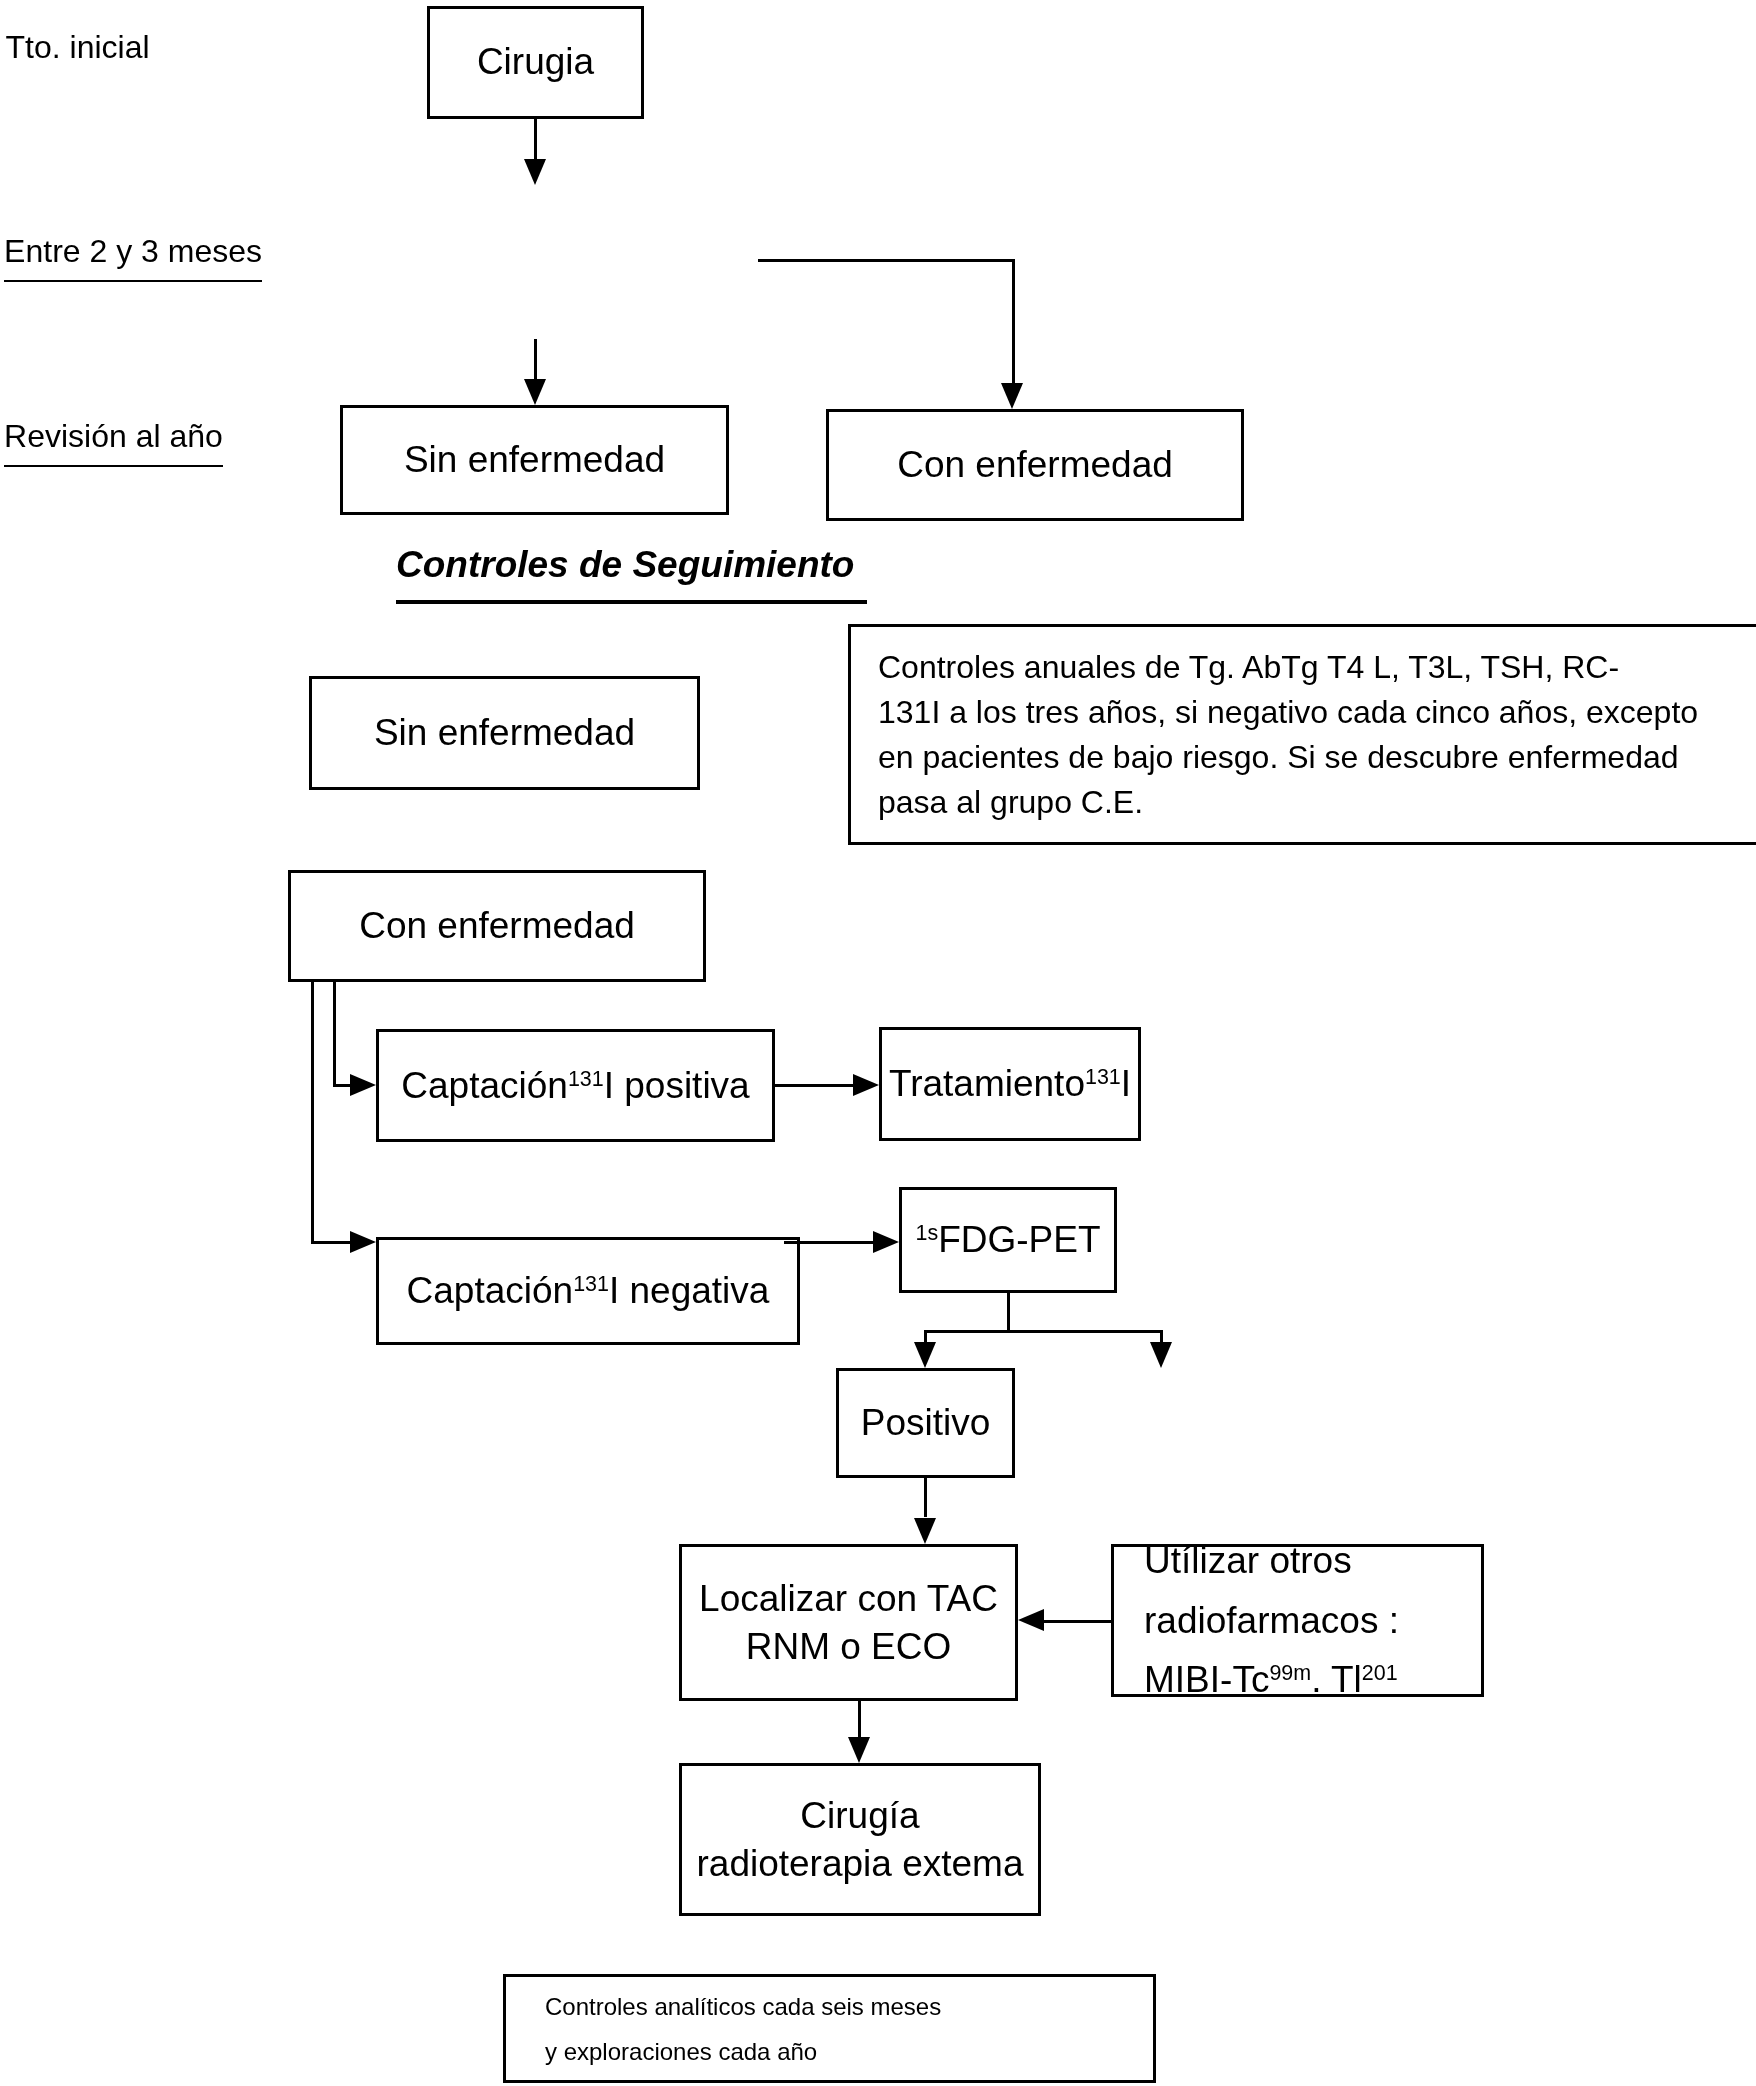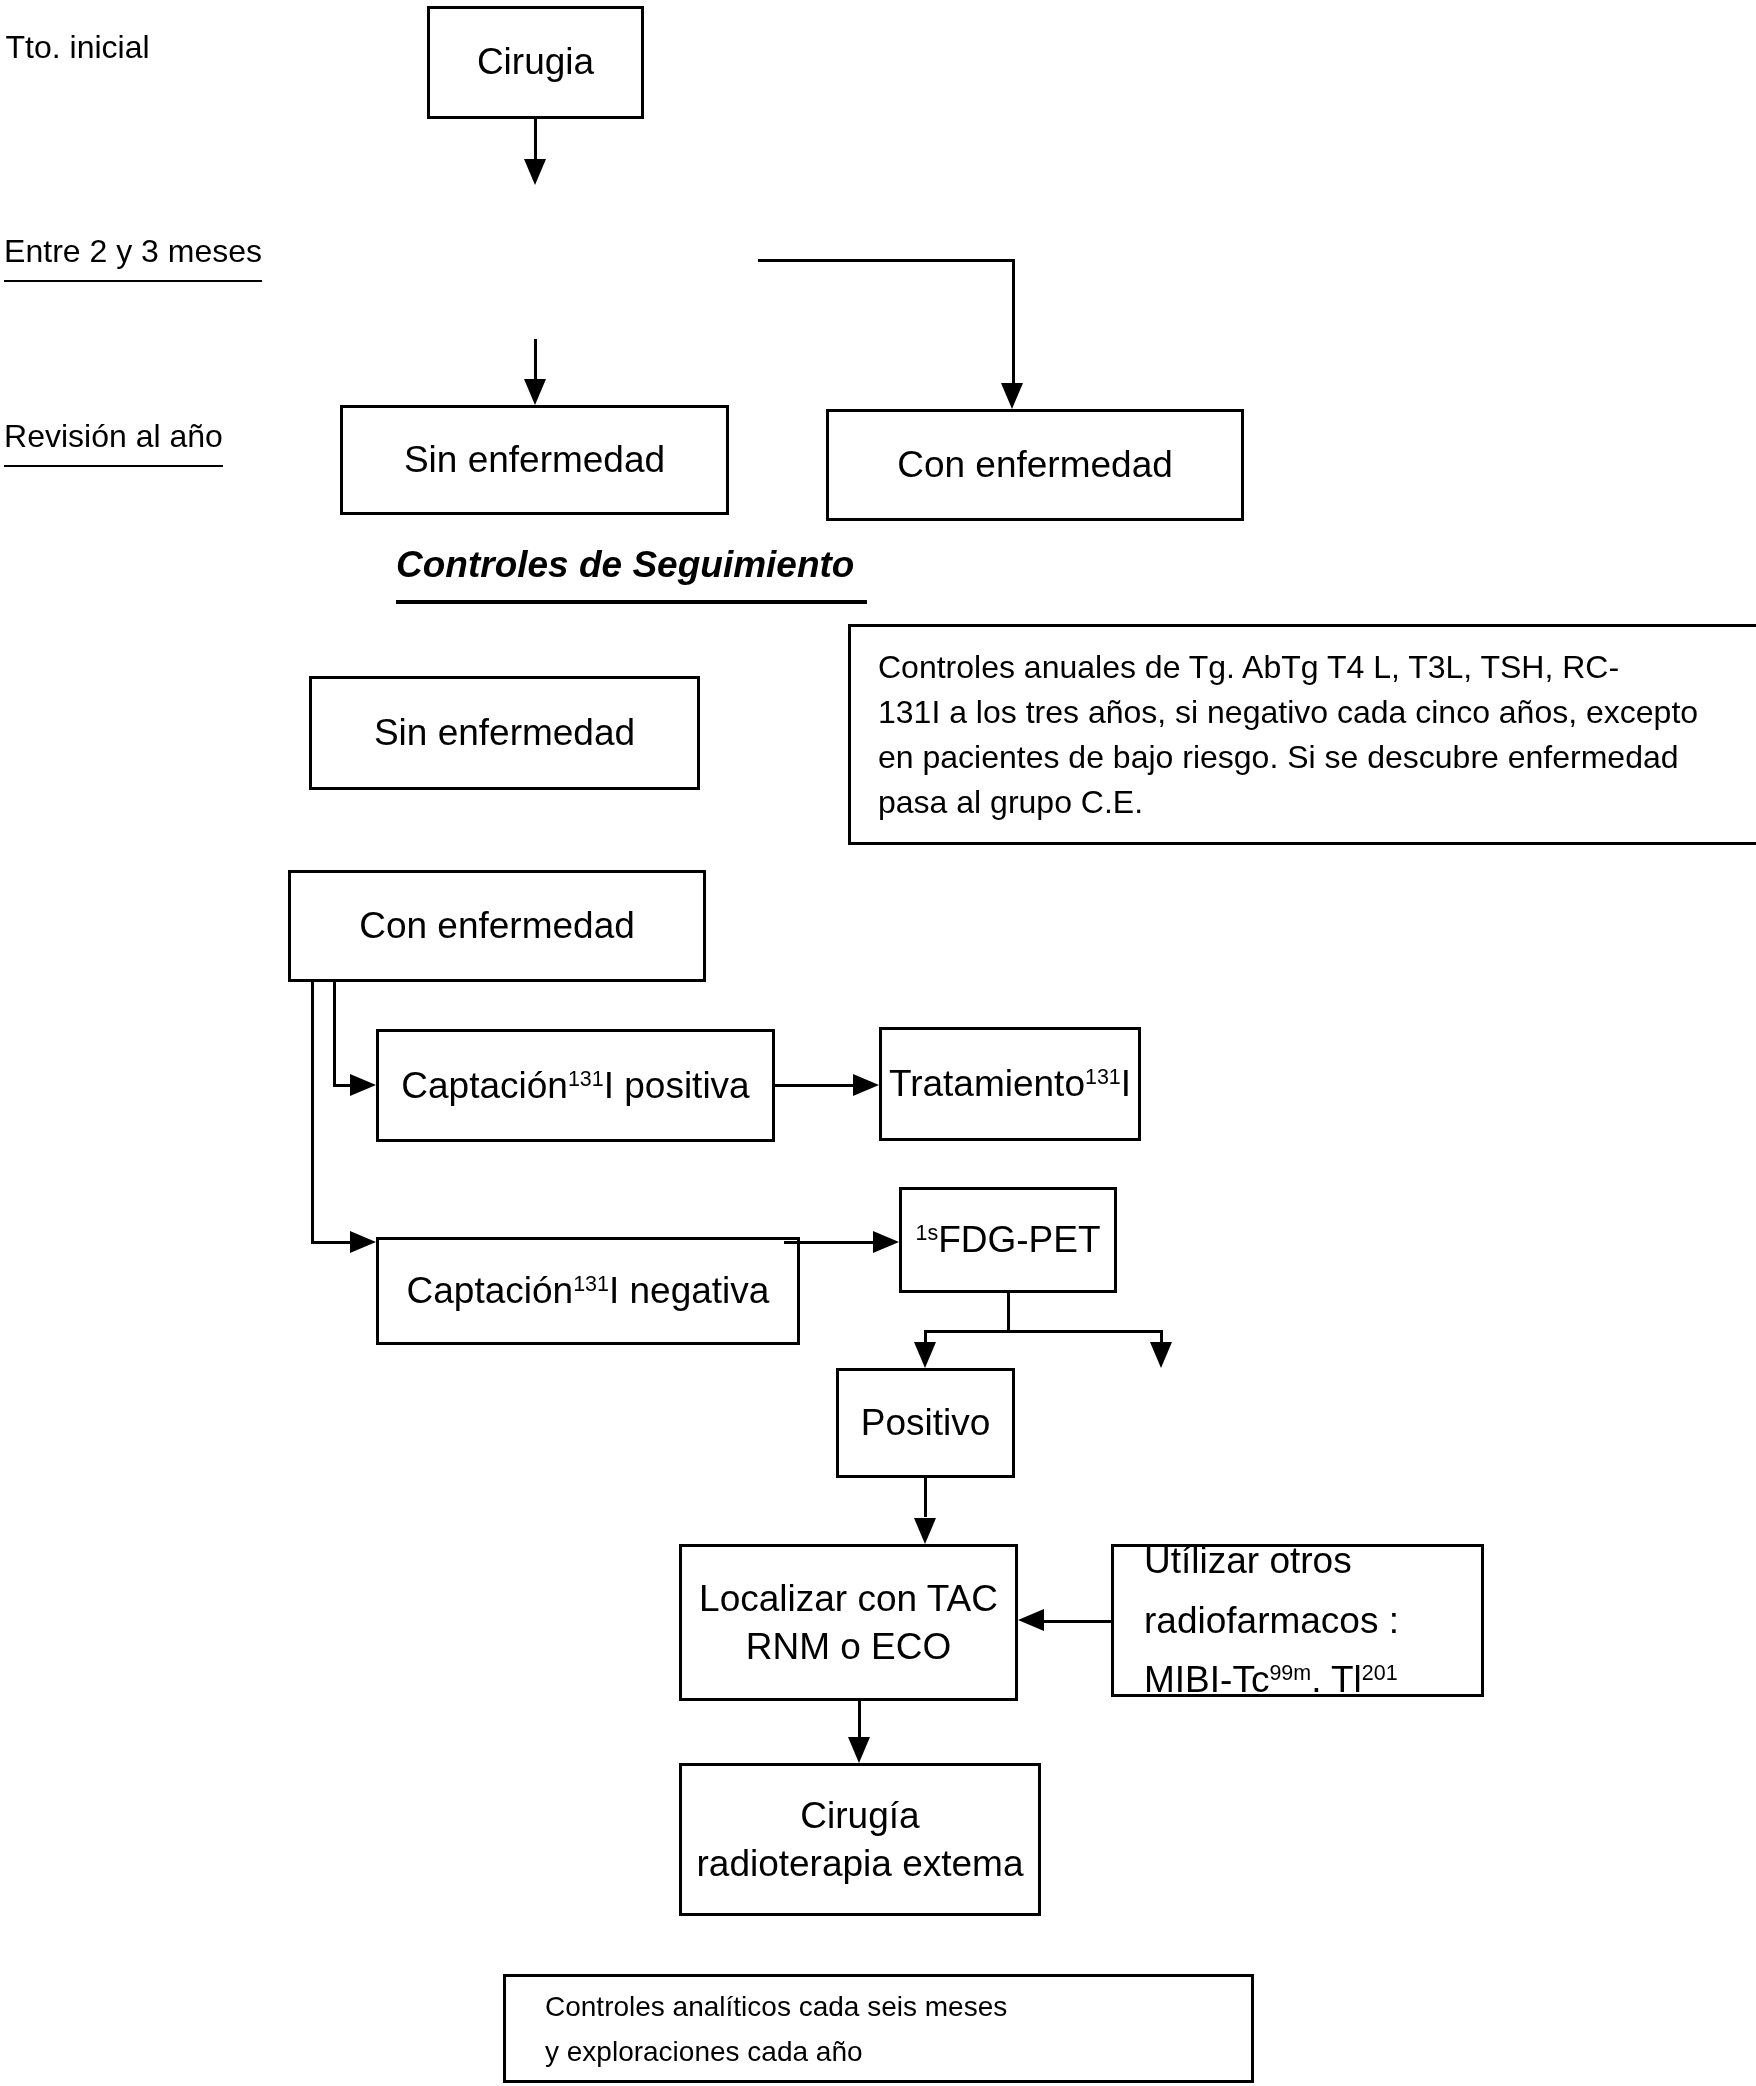--- a/index.html
+++ b/index.html
@@ -156,21 +156,21 @@
     <div>Utílizar otros</div>
     <div>radiofarmacos :</div>
     <div><span>MIBI-Tc</span><span class="sup">99m</span><span>. Tl</span><span class="sup">201</span></div>
   </div>
 
   <div class="box" style="left:679px; top:1763px; width:362px; height:153px;">
     <div>Cirugía</div>
     <div>radioterapia extema</div>
   </div>
 
-  <div class="box left-align" style="left:503px; top:1974px; width:751px; height:109px; padding-left:39px; font-size:28px; line-height:45px;">
+  <div class="box left-align" style="left:503px; top:1974px; width:653px; height:109px; padding-left:39px; font-size:24px; line-height:45px;">
     <div>Controles analíticos cada seis meses</div>
     <div>y exploraciones cada año</div>
   </div>
 
   <div class="vline" style="left:534px; top:119px; height:41px;"></div>
   <div class="arr down" style="left:524px; top:159px;"></div>
 
   <div class="vline" style="left:534px; top:339px; height:41px;"></div>
   <div class="arr down" style="left:524px; top:379px;"></div>
 

